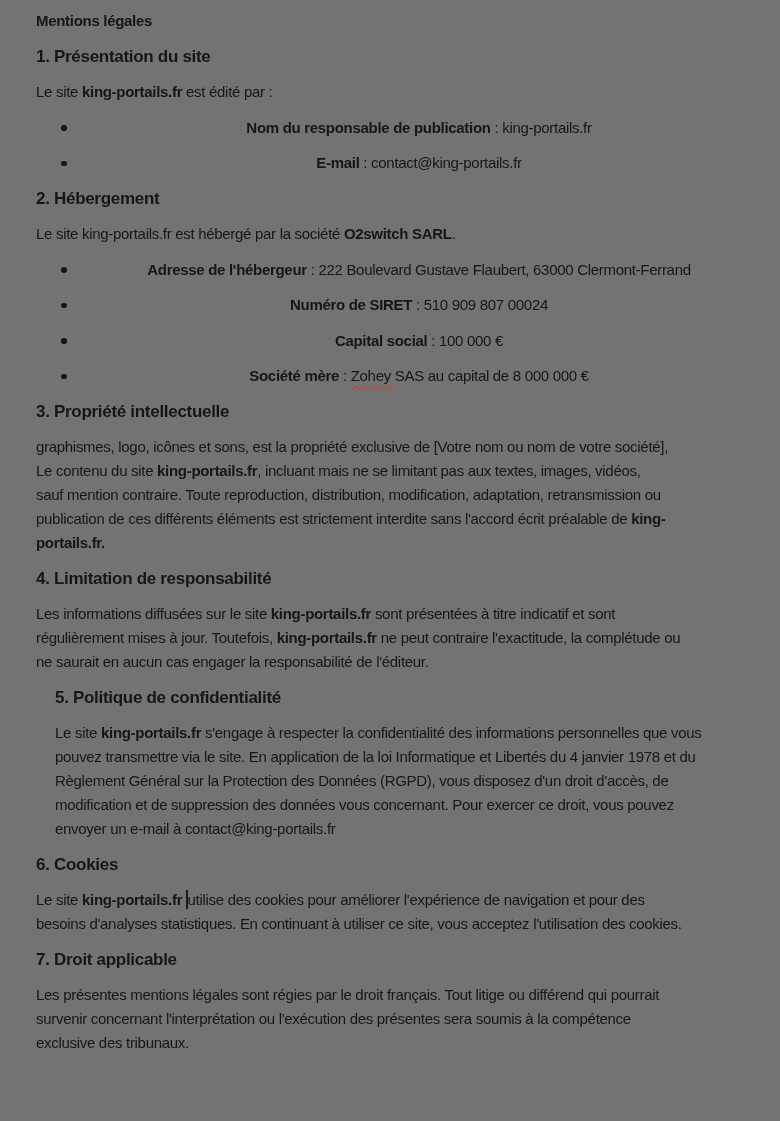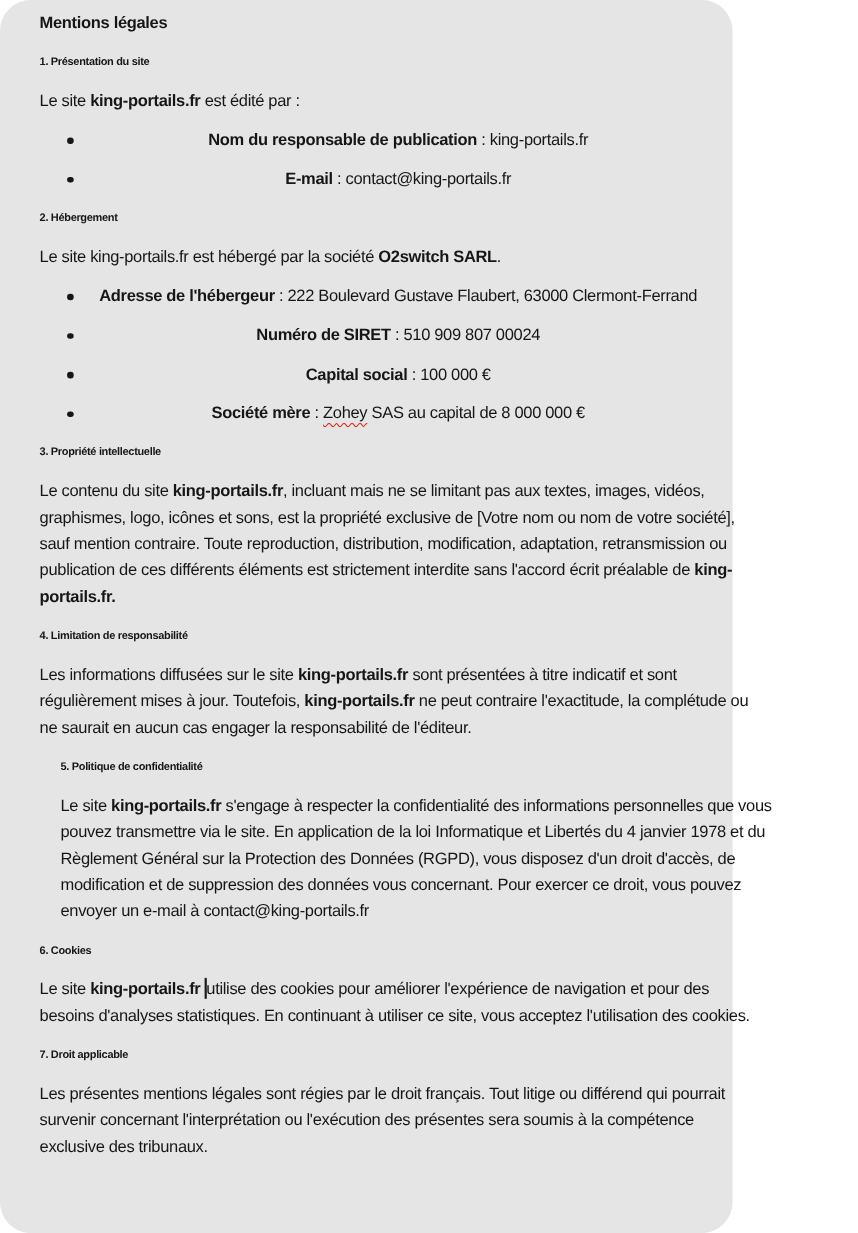--- a/index.html
+++ b/index.html
@@ -11,35 +11,34 @@
     width: 780px;
     height: 1121px;
     overflow: hidden;
     font-family: "Liberation Sans", sans-serif;
     font-size: 15px;
     letter-spacing: -0.3px;
     color: #161616;
   }
   .page {
     box-sizing: border-box;
-    width: 666px;
+    width: 780px;
     height: 1121px;
     padding: 9px 30px 0 36px;
-    background: #e5e5e5;
-    border-radius: 28px;
+    background: #737373;
   }
   .doc-title {
     font-size: 15px;
     font-weight: 700;
     line-height: 24px;
     margin: 0 0 11.5px 0;
   }
   .doc-section.indented { margin-left: 19px; }
   .section-heading {
-    font-size: 10px;
+    font-size: 17px;
     font-weight: 700;
     line-height: 24px;
     margin: 0 0 11.5px 0;
   }
   .para { margin: 0 0 11.5px 0; }
   .line {
     white-space: pre;
     line-height: 24px;
   }
   ul.bullets {
@@ -102,22 +101,22 @@
         <ul class="bullets">
           <li class="bullet-item"><span class="bullet-dot"></span><span class="b">Adresse de l'hébergeur</span><span> : 222 Boulevard Gustave Flaubert, 63000 Clermont-Ferrand</span></li>
           <li class="bullet-item"><span class="bullet-dot"></span><span class="b">Numéro de SIRET</span><span> : 510 909 807 00024</span></li>
           <li class="bullet-item"><span class="bullet-dot"></span><span class="b">Capital social</span><span> : 100 000 €</span></li>
           <li class="bullet-item"><span class="bullet-dot"></span><span class="b">Société mère</span><span> : </span><span class="sp">Zohey</span><span> SAS au capital de 8 000 000 €</span></li>
         </ul>
       </section>
       <section class="doc-section">
         <h2 class="section-heading">3. Propriété intellectuelle</h2>
         <div class="para">
+          <div class="line"><span>graphismes, logo, icônes et sons, est la propriété exclusive de [Votre nom ou nom de votre société],</span></div>
           <div class="line"><span>Le contenu du site </span><span class="b">king-portails.fr</span><span>, incluant mais ne se limitant pas aux textes, images, vidéos,</span></div>
-          <div class="line"><span>graphismes, logo, icônes et sons, est la propriété exclusive de [Votre nom ou nom de votre société],</span></div>
           <div class="line"><span>sauf mention contraire. Toute reproduction, distribution, modification, adaptation, retransmission ou</span></div>
           <div class="line"><span>publication de ces différents éléments est strictement interdite sans l'accord écrit préalable de </span><span class="b">king-</span></div>
           <div class="line"><span class="b">portails.fr.</span></div>
         </div>
       </section>
       <section class="doc-section">
         <h2 class="section-heading">4. Limitation de responsabilité</h2>
         <div class="para">
           <div class="line"><span>Les informations diffusées sur le site </span><span class="b">king-portails.fr</span><span> sont présentées à titre indicatif et sont</span></div>
           <div class="line"><span>régulièrement mises à jour. Toutefois, </span><span class="b">king-portails.fr</span><span> ne peut contraire l'exactitude, la complétude ou</span></div>

